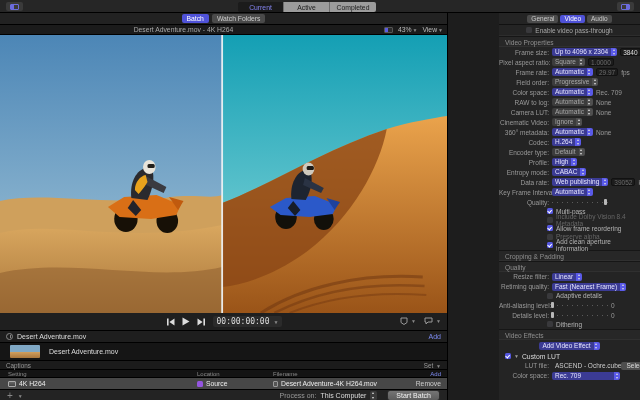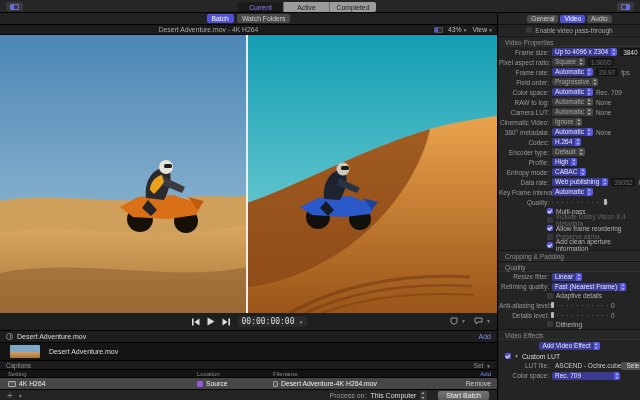--- a/index.html
+++ b/index.html
@@ -12,21 +12,21 @@
   #btn-left{left:6px}#btn-right{right:6px}
   .pane-ico{width:9px;height:6px;border:1px solid #6b6bde;border-radius:1px;position:relative}
   .pane-ico.l::before{content:"";position:absolute;left:0;top:0;bottom:0;width:3px;background:#6b6bde}
   .pane-ico.r::before{content:"";position:absolute;right:0;top:0;bottom:0;width:3px;background:#6b6bde}
   #seg{position:absolute;left:238px;top:2px;display:flex;height:10px;border-radius:2px;overflow:hidden;font-size:6.8px}
   .seg-item{width:46px;display:flex;align-items:center;justify-content:center;background:#9c9c9c;color:#1c1c1c;border-right:1px solid #6e6e6e}
   .seg-item:last-child{border-right:none}
   .seg-item.active{background:#1b1b1b;color:#8585f2}
 
   
-  #left{position:absolute;left:0;top:13px;width:498px;bottom:0;border-right:1px solid #000;display:flex;flex-direction:column;background:#1d1d1d}
+  #left{position:absolute;left:0;top:13px;width:448px;bottom:0;border-right:1px solid #000;display:flex;flex-direction:column;background:#1d1d1d}
   .tabs-row{height:12px;flex:none;display:flex;align-items:center;justify-content:center;gap:3px;background:#222;border-bottom:1px solid #000;font-size:6.8px}
   .pill{padding:0 5px;height:9px;line-height:9px;border-radius:2px;background:#4a4a4a;color:#ccc}
   .pill.active{background:#4f52d8;color:#fff}
   .title-row{height:10px;flex:none;position:relative;background:#1b1b1b;border-bottom:1px solid #000;font-size:6.8px;color:#aaa}
   .title-center{position:absolute;left:0;right:80px;top:1px;text-align:center;white-space:nowrap}
   .view-ctrls{position:absolute;right:4px;top:1px;display:flex;gap:5px;align-items:center;font-size:6.8px;color:#bbb}
   .split-ico{width:9px;height:6px;border:1px solid #555;border-radius:1px;display:flex;overflow:hidden}
   .split-ico i{flex:1}.split-ico i:first-child{background:#5b5be0}.split-ico i:last-child{background:#2c2c2c}
   .caret{font-size:5px;color:#888;margin-left:1px}
   .preview{height:278px;flex:none;position:relative;background:#000}

